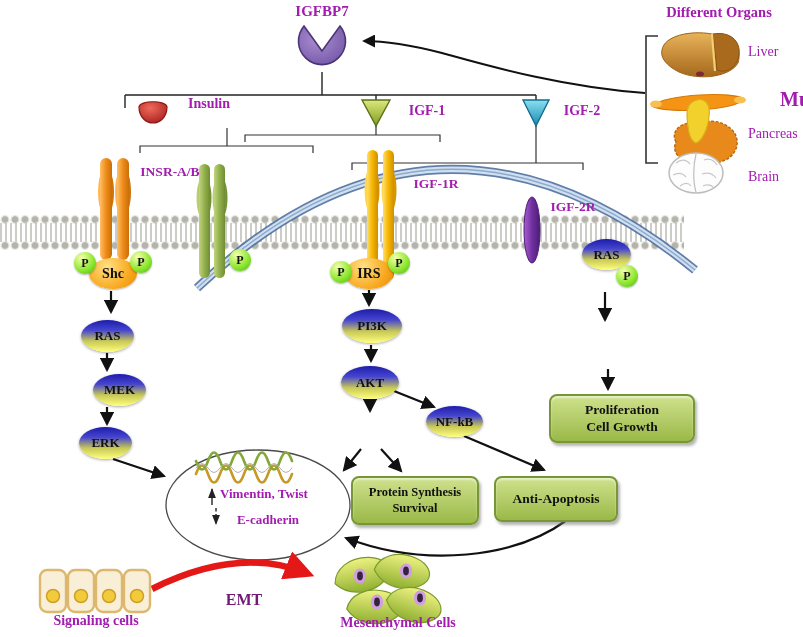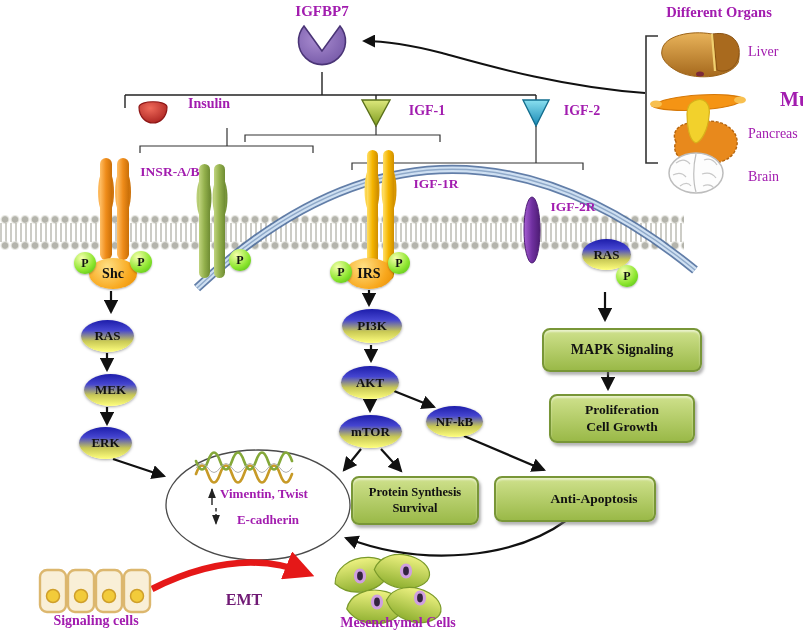--- a/index.html
+++ b/index.html
@@ -279,54 +279,48 @@
   <div class="pnode" style="left:388px;top:252px;">
       <span>P</span>
     </div>
   <div class="pnode" style="left:616px;top:265px;">
       <span>P</span>
     </div>
 
   <div class="bnode" style="left:81px;top:320px;width:53px;height:32px;">
       <span>RAS</span>
     </div>
-  <div class="bnode" style="left:84px;top:374px;width:53px;height:32px;">
+  <div class="bnode" style="left:93px;top:374px;width:53px;height:32px;">
       <span>MEK</span>
     </div>
   <div class="bnode" style="left:79px;top:427px;width:53px;height:32px;font-family:Liberation Serif, serif;">
       <span>ERK</span>
     </div>
   <div class="bnode" style="left:342px;top:309px;width:60px;height:34px;text-align:right;">
       <span>PI3K</span>
     </div>
   <div class="bnode" style="left:341px;top:366px;width:58px;height:33px;">
       <span>AKT</span>
     </div>
-  <div class="bnode" style="left:339px;top:415px;width:63px;height:33px;">
-      <span>mTOR</span>
-    </div>
   <div class="bnode" style="left:426px;top:406px;width:57px;height:31px;">
       <span>NF-kB</span>
     </div>
   <div class="bnode" style="left:582px;top:239px;width:49px;height:31px;">
       <span>RAS</span>
     </div>
 
-  <div class="gbox" style="left:542px;top:328px;width:156px;height:40px;font-size:14px;">
-    <span>MAPK Signaling</span>
-  </div>
   <div class="gbox" style="left:549px;top:394px;width:142px;height:45px;font-size:13.5px;">
     <span>Proliferation</span>
     <span>Cell Growth</span>
   </div>
   <div class="gbox" style="left:351px;top:476px;width:124px;height:45px;font-size:12.5px;">
     <span>Protein Synthesis</span>
     <span>Survival</span>
   </div>
-  <div class="gbox" style="left:494px;top:476px;width:120px;height:42px;font-size:13.5px;padding-left:38px;">
+  <div class="gbox" style="left:494px;top:476px;width:120px;height:42px;font-size:13.5px;">
     <span>Anti-Apoptosis</span>
   </div>
 
   <div class="lbl ctr" style="left:264px;top:486px;font-size:13px;">Vimentin, Twist</div>
   <div class="lbl ctr" style="left:268px;top:512px;font-size:13px;">E-cadherin</div>
 
   <div class="lbl ctr" style="left:244px;top:591px;font-size:16px;color:#701a75;">EMT</div>
   <div class="lbl ctr" style="left:96px;top:613px;font-size:14px;">Signaling cells</div>
   <div class="lbl ctr" style="left:398px;top:615px;font-size:14px;">Mesenchymal Cells</div>
 

